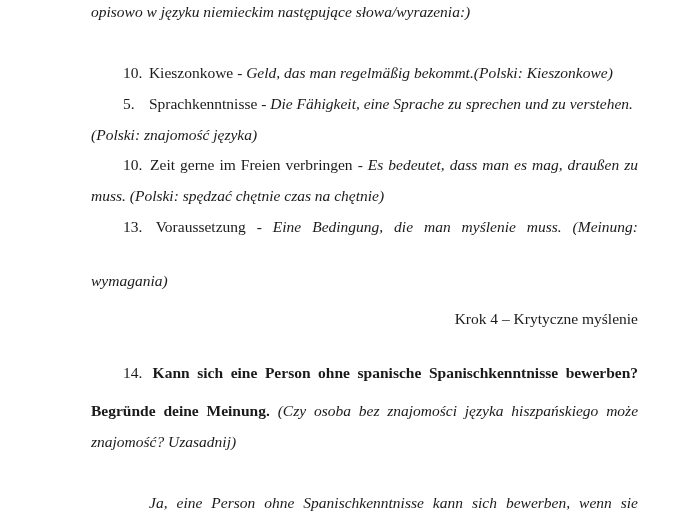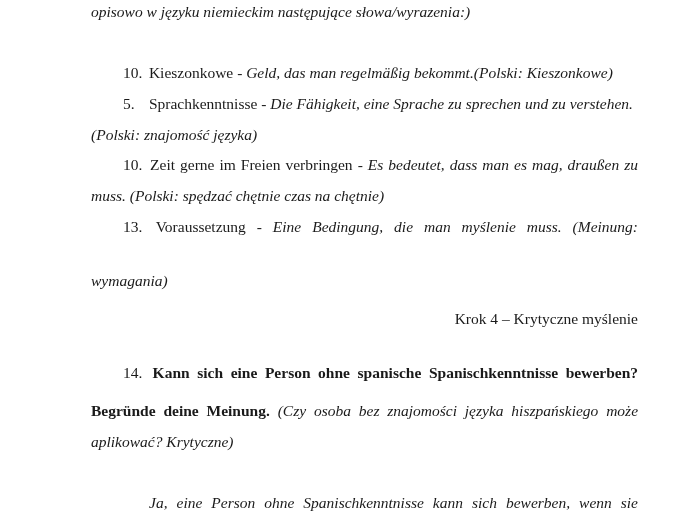--- a/index.html
+++ b/index.html
@@ -61,17 +61,17 @@
   <div class="line" style="top:303px;text-align:right;">Krok 4 – Krytyczne myślenie</div>
 
   <div class="line indent just" style="top:345px;margin-top:12px;">
     <span class="num">14.</span>
     <b>Kann sich eine Person ohne spanische Spanischkenntnisse bewerben?</b>
   </div>
   <div class="line just" style="top:395px;">
     <b>Begründe deine Meinung.</b>
     <span class="it">(Czy osoba bez znajomości języka hiszpańskiego może</span>
   </div>
-  <div class="line it" style="top:426px;">aplikować? Krytyczne)</div>
+  <div class="line it" style="top:426px;">znajomość? Uzasadnij)</div>
 
   <div class="line indent2 just it" style="top:487px;">Ja, eine Person ohne Spanischkenntnisse kann sich bewerben, wenn sie</div>
 
 </div>
 
 </body></html>

